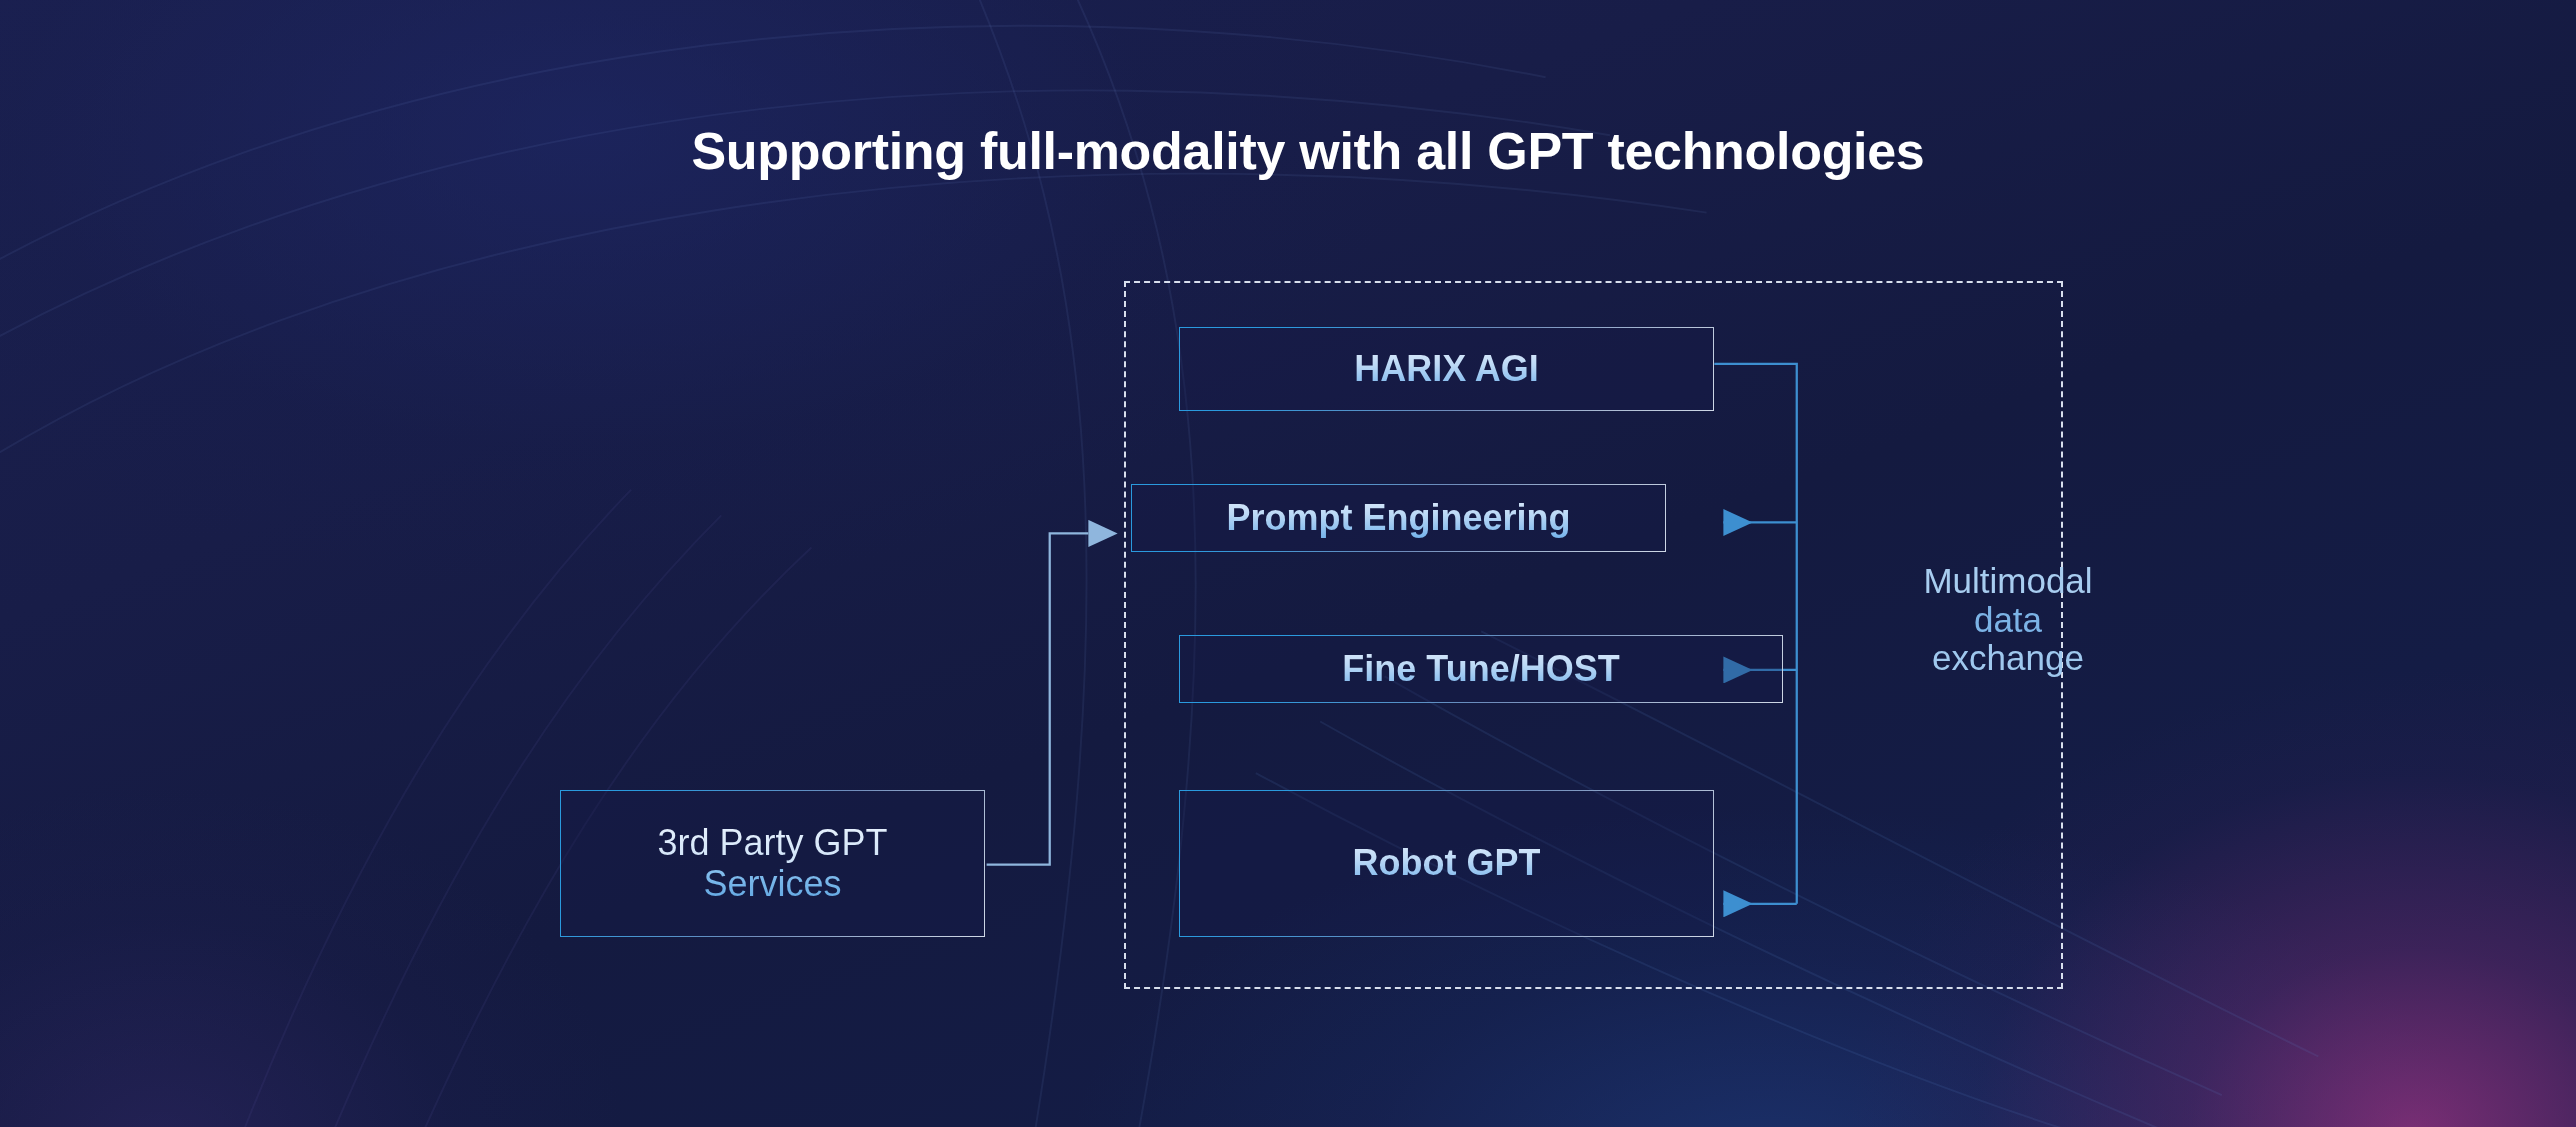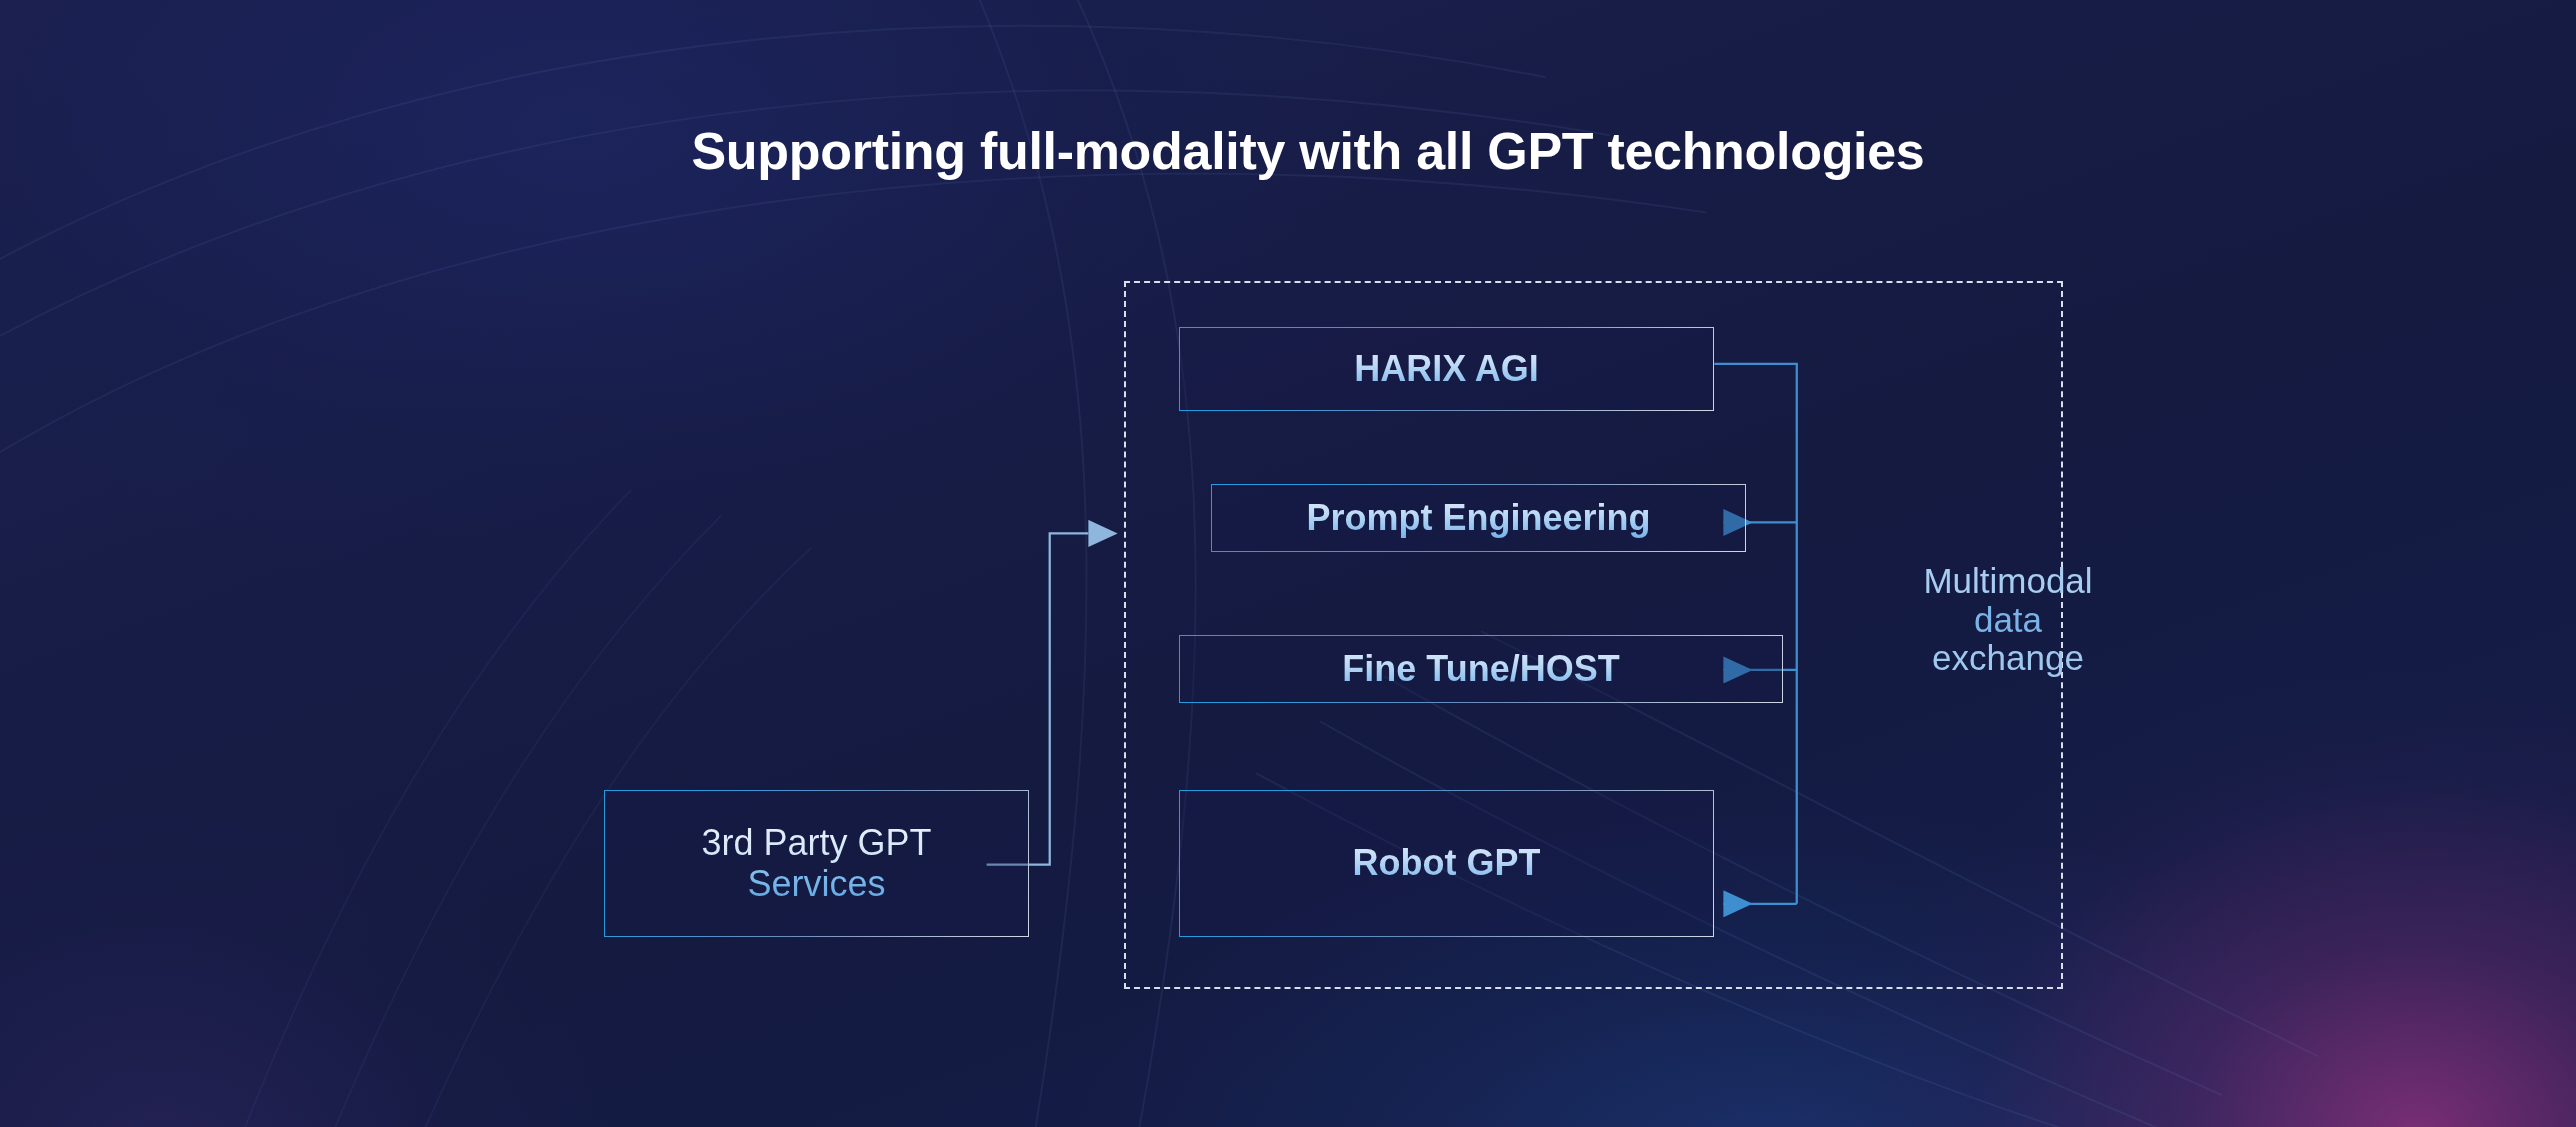--- a/index.html
+++ b/index.html
@@ -74,28 +74,27 @@
     font-size: 36px;
     font-weight: 700;
     background: linear-gradient(180deg, #dceafb 0%, #bcd9f6 40%, #76b4ec 100%);
     -webkit-background-clip: text;
     background-clip: text;
     color: transparent;
     -webkit-text-fill-color: transparent;
   }
 
   #node-harix      { left:1179px; top:327px;  width:535px; height:84px; }
-  #node-prompt     { left:1211px; top:484px;  width:535px; height:68px; }
+  #node-prompt     { left:1131px; top:484px;  width:535px; height:68px; }
   #node-finetune   { left:1179px; top:635px;  width:604px; height:68px; }
   #node-robot      { left:1179px; top:790px; width:535px; height:147px; }
 
   #node-thirdparty {
     left:560px; top:790px; width:425px; height:147px;
     flex-direction: column;
-    margin-left: 44px;
   }
   #node-thirdparty .line1 {
     font-size: 36px;
     background: linear-gradient(180deg,#e7f1fd 0%, #cfe3f8 100%);
     -webkit-background-clip:text; background-clip:text;
     color:transparent; -webkit-text-fill-color:transparent;
   }
   #node-thirdparty .line2 {
     font-size: 36px;
     background: linear-gradient(180deg,#8cc3ef 0%, #5ea5e2 100%);

